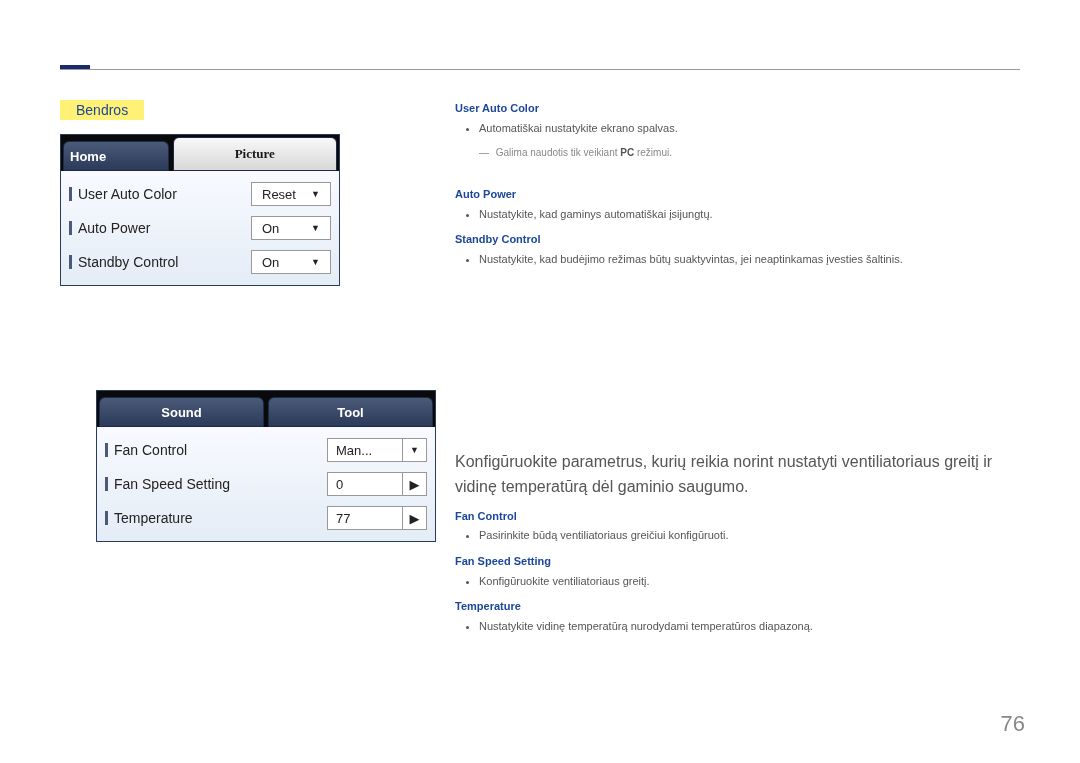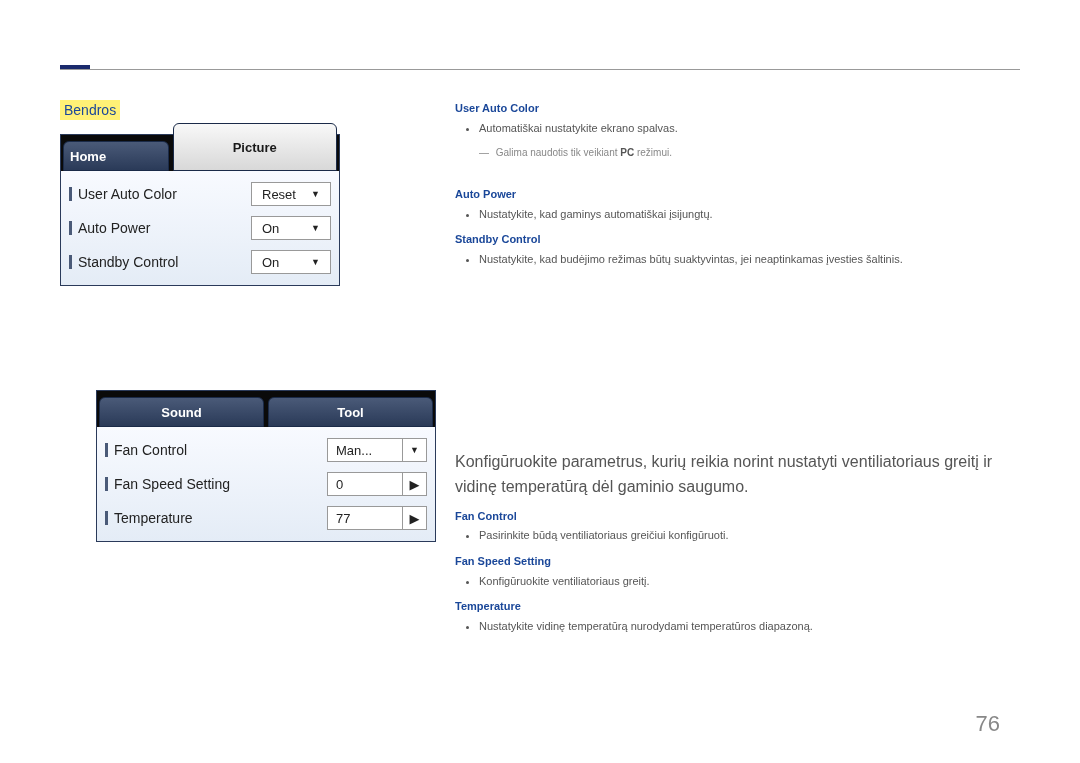--- a/index.html
+++ b/index.html
@@ -38,21 +38,21 @@
     left: 455px;
     top: 100px;
     right: 60px;
     font-size: 11px;
     line-height: 1.6;
     color: #555;
   }
   .section-title {
     background: #fff176;
     display: inline-block;
-    padding: 2px 4px;
+    padding: 2px 16px;
     font-size: 14px;
     color: #1a4799;
     font-weight: 500;
   }
   .ui-shot {
     margin-top: 14px;
     width: 280px;
     border: 1px solid #2a3a5a;
     font-family: Arial, sans-serif;
   }
@@ -79,21 +79,22 @@
     display: flex;
     align-items: center;
     justify-content: center;
     border-radius: 6px 6px 0 0;
     border: 1px solid #1a2a48;
     font-weight: bold;
   }
   .tab.active {
     background: linear-gradient(#f8f8f8, #d8d8d8);
     color: #1a1a1a;
-    height: 48px;
+    height: 34px;
+    font-family: Liberation Serif, serif;
   }
   .tab.partial {
     flex: 0.6;
     text-align: left;
     padding-left: 6px;
     justify-content: flex-start;
   }
   .settings {
     background: linear-gradient(#f8faff, #e4ecf6);
     padding: 6px 0;
@@ -167,21 +168,21 @@
   .note .dash { margin-right: 4px; }
   .intro {
     font-size: 16px;
     color: #555;
     margin-bottom: 8px;
     margin-top: 17px;
   }
   .page-num {
     position: absolute;
     bottom: 26px;
-    right: 80px;
+    right: 55px;
     font-size: 22px;
     color: #888;
     font-weight: 300;
   }
   .spacer-sec2 { margin-top: 104px; }
   .right-sec2 { margin-top: 180px; }
   .bold-pc { font-weight: bold; color: #555; }
 </style>
 </head>
 <body>

